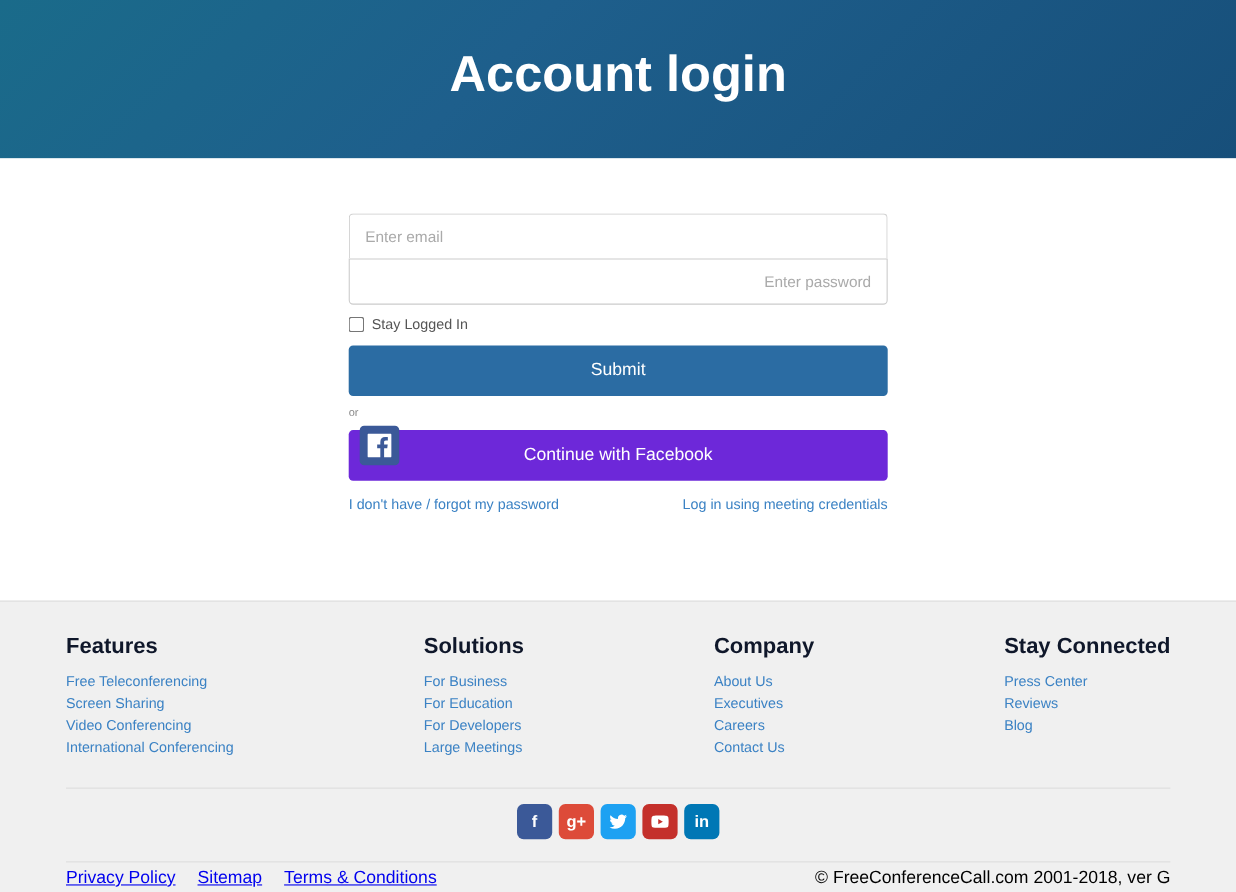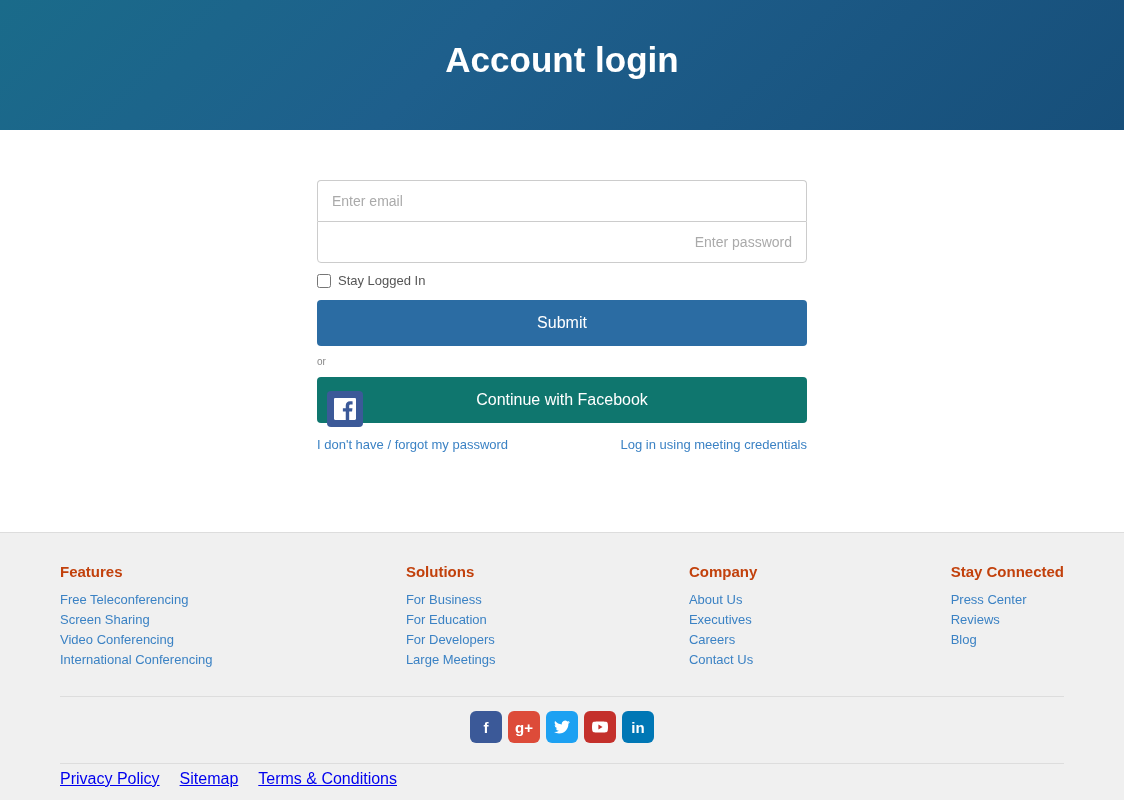--- a/index.html
+++ b/index.html
@@ -6,21 +6,21 @@
     body { font-family: Arial, sans-serif; background: #fff; min-height: 811px; }
 
     
     .header {
       background: linear-gradient(135deg, #1a6b8a 0%, #1e5f8c 40%, #174f7a 100%);
       padding: 40px 0 50px;
       text-align: center;
     }
     .header h1 {
       color: #fff;
-      font-size: 35px;
+      font-size: 46px;
       font-weight: 700;
     }
 
     
     .main-content {
       background: #fff;
       padding: 50px 20px 80px;
       display: flex;
       justify-content: center;
     }
@@ -82,28 +82,28 @@
     .or-text {
       text-align: left;
       color: #888;
       font-size: 10px;
       margin-bottom: 10px;
     }
 
     .facebook-btn {
       width: 100%;
       padding: 14px 14px;
-      background: #0f766e;
+      background: #6d28d9;
       color: #fff;
       border: none;
       border-radius: 4px;
       font-size: 16px;
       cursor: pointer;
       display: flex;
-      align-items: flex-start;
+      align-items: flex-end;
       position: relative;
       margin-bottom: 14px;
     }
     .fb-icon-wrap {
       width: 36px;
       height: 36px;
       background: #3b5998;
       border-radius: 4px;
       display: flex;
       align-items: center;
@@ -133,23 +133,23 @@
       background: #f0f0f0;
       padding: 30px 60px 0;
       border-top: 1px solid #ddd;
     }
     .footer-columns {
       display: flex;
       justify-content: space-between;
       padding-bottom: 24px;
     }
     .footer-col h3 {
-      font-size: 15px;
+      font-size: 20px;
       font-weight: 700;
-      color: #c2410c;
+      color: #0f172a;
       margin-bottom: 12px;
     }
     .footer-col a {
       display: block;
       font-size: 13px;
       color: #3b82c4;
       text-decoration: none;
       margin-bottom: 5px;
     }
 
@@ -279,14 +279,15 @@
       <a href="#" class="social-icon si-linkedin">in</a>
     </div>
   </div>
 
   <div class="footer-bottom-row">
     <div class="footer-bottom-row-left">
       <a href="#">Privacy Policy</a>
       <a href="#">Sitemap</a>
       <a href="#">Terms &amp; Conditions</a>
     </div>
+    <span>© FreeConferenceCall.com 2001-2018, ver G</span>
   </div>
 </footer>
 
 </body></html>

